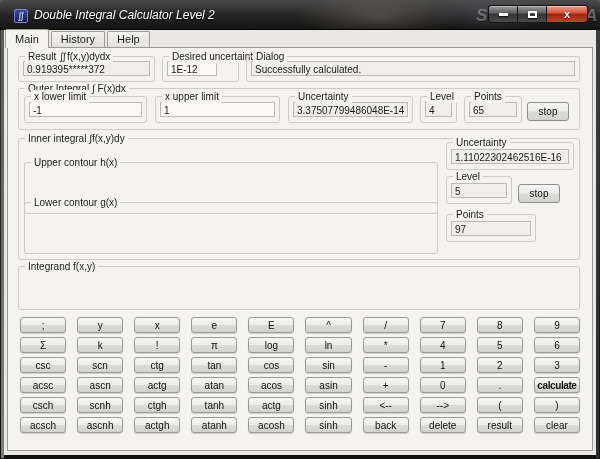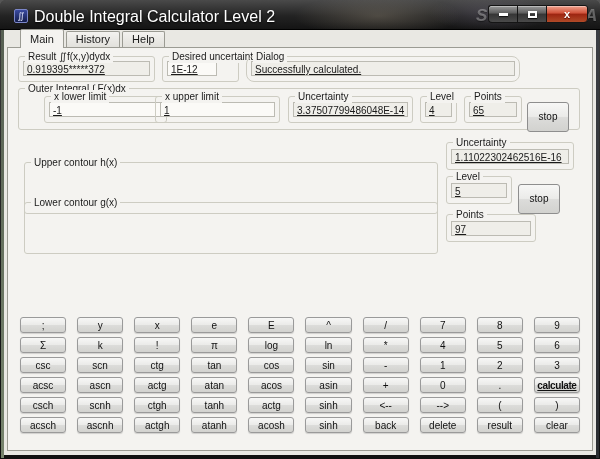--- a/index.html
+++ b/index.html
@@ -18,22 +18,22 @@
       linear-gradient(#4a4a4a,#232323 55%,#141414);
     border-bottom:1px solid #000;
   }
   .app-icon{
     position:absolute;left:14px;top:9px;width:14px;height:14px;
     background:linear-gradient(#3a4aa0,#141d4d);
     border:1px solid #7b86c9;border-radius:2px;
     color:#e8ecff;font-size:9px;line-height:12px;text-align:center;
   }
   .title-text{
-    position:absolute;left:34px;top:8px;font-size:16px;color:#fff;
-    text-shadow:0 1px 2px #000;white-space:nowrap;
+    position:absolute;left:34px;top:8px;font-size:12px;color:#fff;
+    text-shadow:0 1px 2px #000;white-space:nowrap;font-style:italic;
   }
   .watermark{
     position:absolute;left:476px;top:6px;font-size:17px;font-weight:bold;
     letter-spacing:3px;color:rgba(255,255,255,0.33);font-style:italic;
     text-shadow:0 1px 1px rgba(0,0,0,0.4);
   }
   .caption{position:absolute;top:5px;right:12px;display:flex;z-index:5;}
   .cap-btn{
     width:29px;height:18px;border:1px solid #151515;border-right:none;
     background:linear-gradient(#9a9a9a,#5c5c5c 45%,#353535 50%,#4a4a4a);
@@ -46,21 +46,21 @@
     background:linear-gradient(#f0a18c,#cf5139 45%,#9c2410 50%,#b04a28);
     color:#fff;font-size:11px;font-weight:bold;text-shadow:0 1px 1px #5a0f02;
   }
   .glyph-min{width:9px;height:3px;background:#fff;box-shadow:0 1px 1px #111;}
   .glyph-max{width:9px;height:7px;border:2px solid #fff;box-shadow:0 1px 1px #111;}
   .frame-left{position:absolute;left:1px;top:30px;bottom:1px;width:3px;
     background:linear-gradient(#565f52,#76836c);}
   .frame-right{position:absolute;right:1px;top:30px;bottom:1px;width:3px;
     background:linear-gradient(#3a3d42,#2a2d31);}
   .client{position:absolute;left:4px;top:30px;width:592px;height:425px;background:#e9e8e3;}
-  .tabs{position:absolute;left:20px;top:31px;display:flex;gap:2px;z-index:3;}
+  .tabs{position:absolute;left:5px;top:31px;display:flex;gap:2px;z-index:3;}
   .tab{
     height:16px;padding:1px 9px 0;font-size:11px;color:#1a1a1a;cursor:default;
     background:linear-gradient(#f3f2ef,#e2e1dc);
     border:1px solid #9b9b93;border-bottom:none;border-radius:2px 2px 0 0;
   }
   .tab.active{
     background:#f4f3f0;height:19px;margin-top:-2px;padding-top:3px;z-index:4;position:relative;
   }
   .tabpage{
     position:absolute;left:7px;top:47px;width:586px;height:404px;
@@ -68,45 +68,45 @@
   }
   .group{position:absolute;border:1px solid #cdccc2;border-radius:3px;z-index:3;}
   .glabel{
     position:absolute;top:-7px;left:6px;background:#f4f3f0;padding:0 3px;
     font-size:10px;line-height:13px;color:#1b1b1b;white-space:nowrap;z-index:1;
   }
   .dfield,.efield{
     position:absolute;left:4px;right:4px;bottom:5px;height:15px;
     font-size:10px;line-height:13px;padding:1px 0 0 3px;color:#1a1a1a;
     white-space:nowrap;overflow:hidden;
-    border:1px solid #bcbbb3;background:#efeee9;text-decoration:underline;
+    border:1px solid #bcbbb3;background:#efeee9;
   }
   .efield{background:#fbfaf7;font-family:"Liberation Sans",sans-serif;width:auto;outline:none;}
   .tarea{
     position:absolute;background:#fff;border:1px solid #5f5f5f;
     font-family:"Liberation Sans",sans-serif;font-size:10px;color:#111;
     padding:1px 3px;resize:none;overflow:hidden;outline:none;
   }
   .btn{
-    position:absolute;height:30px;font-family:"Liberation Sans",sans-serif;
+    position:absolute;height:19px;font-family:"Liberation Sans",sans-serif;
     font-size:10px;color:#111;border:1px solid #8e8e8e;border-radius:3px;
     background:linear-gradient(#f7f7f6,#ebebe9 48%,#dcdcda 52%,#d2d2cf);
     padding:0;line-height:14px;cursor:default;z-index:4;
   }
   .keypad{
     position:absolute;left:20px;top:317px;width:560px;z-index:4;
     display:grid;grid-template-columns:repeat(10,1fr);gap:4px 11px;
   }
   .key{
     height:16px;font-family:"Liberation Sans",sans-serif;font-size:10px;color:#111;
     border:1px solid #9a9a9a;border-radius:3px;padding:0;line-height:13px;
     background:linear-gradient(#f7f7f6,#ebebe9 48%,#dcdcda 52%,#d2d2cf);
     box-shadow:0 1px 1px rgba(0,0,0,0.15);cursor:default;white-space:nowrap;overflow:hidden;
   }
-  .key.bold{font-weight:bold;letter-spacing:-0.4px;text-decoration:underline;}
+  .key.bold{font-weight:bold;letter-spacing:-0.4px;}
 </style>
 </head>
 <body>
 
 <div class="window">
 
   <div class="titlebar">
     <div class="app-icon">∬</div>
     <div class="title-text">Double Integral Calculator Level 2</div>
     <div class="watermark">SOFTPEDIA</div>
@@ -135,29 +135,29 @@
   <div class="tabpage"></div>
 
   <div class="group" style="left:18px;top:56px;width:137px;height:26px;">
     <span class="glabel">Result  ∬f(x,y)dydx</span>
     <div class="dfield">0.919395*****372</div>
   </div>
   <div class="group" style="left:162px;top:56px;width:77px;height:26px;">
     <span class="glabel">Desired uncertainty</span>
     <input class="efield" style="left: 4px; right: 20px; bottom: 5px; width: 50px;" value="1E-12">
   </div>
-  <div class="group" style="left:246px;top:56px;width:274px;height:26px;border-radius:8px;">
+  <div class="group" style="left:246px;top:56px;width:334px;height:26px;">
     <span class="glabel">Dialog</span>
     <div class="dfield">Successfully calculated.</div>
   </div>
 
   <div class="group" style="left:18px;top:88px;width:562px;height:42px;">
     <span class="glabel">Outer Integral  ∫ F(x)dx</span>
   </div>
-  <div class="group" style="left:24px;top:96px;width:123px;height:27px;margin-left:20px;">
+  <div class="group" style="left:24px;top:96px;width:123px;height:27px;">
     <span class="glabel">x lower limit</span>
     <input class="efield" style="left: 4px; bottom: 5px; width: 113px;" value="-1">
   </div>
   <div class="group" style="left:155px;top:96px;width:125px;height:27px;">
     <span class="glabel">x upper limit</span>
     <input class="efield" style="left: 4px; bottom: 5px; width: 115px;" value="1">
   </div>
   <div class="group" style="left:288px;top:96px;width:125px;height:27px;">
     <span class="glabel">Uncertainty</span>
     <div class="dfield">3.37507799486048E-14</div>
@@ -165,20 +165,23 @@
   <div class="group" style="left:420px;top:96px;width:37px;height:27px;">
     <span class="glabel">Level</span>
     <div class="dfield">4</div>
   </div>
   <div class="group" style="left:464px;top:96px;width:58px;height:27px;">
     <span class="glabel">Points</span>
     <div class="dfield">65</div>
   </div>
   <button class="btn" style="left:527px;top:102px;width:42px;">stop</button>
 
+  <div class="group" style="left:18px;top:138px;width:562px;height:122px;">
+    <span class="glabel">Inner integral  ∫f(x,y)dy</span>
+  </div>
   <div class="group" style="left:24px;top:146px;width:414px;height:52px;margin-top:16px;">
     <span class="glabel">Upper contour h(x)</span>
   </div>
   <textarea class="tarea" style="left: 27px; top: 154px; width: 406px; height: 40px;">1</textarea>
   <div class="group" style="left:24px;top:202px;width:414px;height:52px;">
     <span class="glabel">Lower contour g(x)</span>
   </div>
   <textarea class="tarea" style="left: 27px; top: 210px; width: 406px; height: 40px;">0</textarea>
 
   <div class="group" style="left:446px;top:142px;width:128px;height:28px;">
@@ -188,20 +191,23 @@
   <div class="group" style="left:446px;top:176px;width:66px;height:28px;">
     <span class="glabel">Level</span>
     <div class="dfield">5</div>
   </div>
   <button class="btn" style="left:518px;top:184px;width:42px;">stop</button>
   <div class="group" style="left:446px;top:214px;width:90px;height:28px;">
     <span class="glabel">Points</span>
     <div class="dfield">97</div>
   </div>
 
+  <div class="group" style="left:18px;top:266px;width:562px;height:44px;">
+    <span class="glabel">Integrand f(x,y)</span>
+  </div>
   <textarea class="tarea" style="left: 20px; top: 276px; width: 556px; height: 31px;">atan(x) + sin(y)</textarea>
 
   <div class="keypad">
       <button class="key">;</button>
       <button class="key">y</button>
       <button class="key">x</button>
       <button class="key">e</button>
       <button class="key">E</button>
       <button class="key">^</button>
       <button class="key">/</button>

